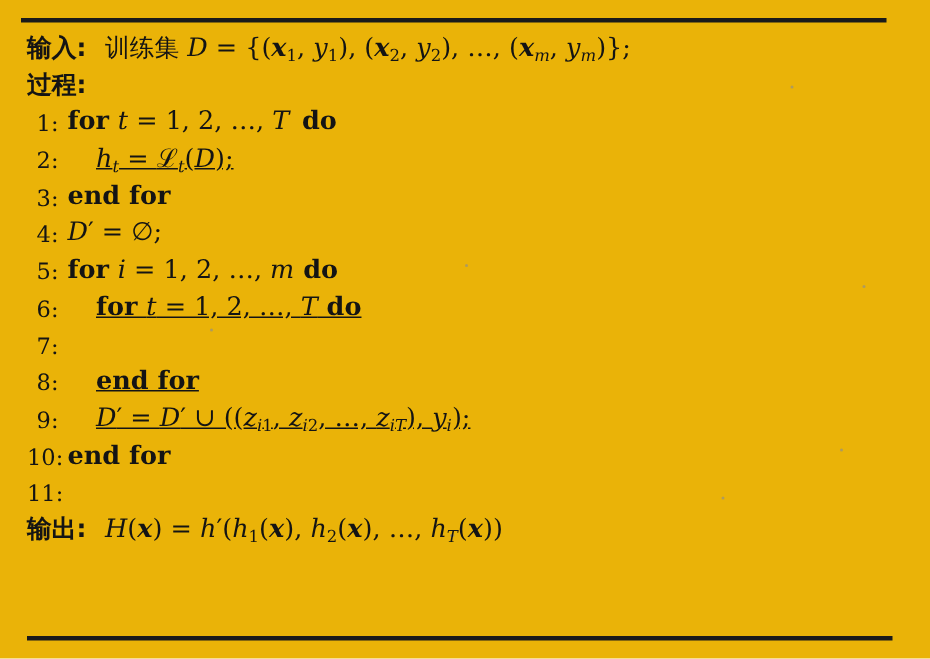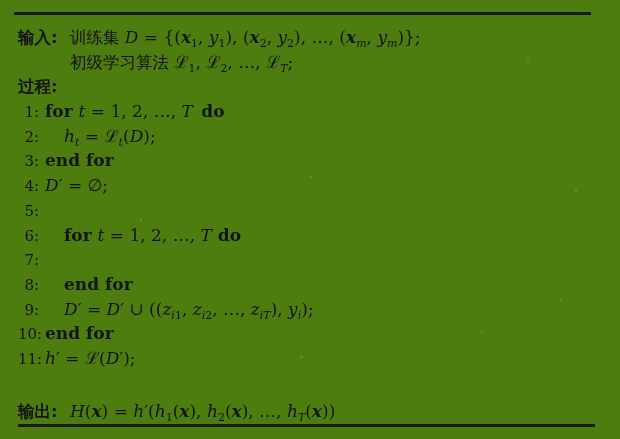--- a/index.html
+++ b/index.html
@@ -1,35 +1,35 @@
 <!DOCTYPE html>
 <html><head>
 <meta charset="utf-8">
 <style>
   html,body{margin:0;padding:0;background:#ffffff;}
   .paper{
     position:relative;width:620px;height:439px;overflow:hidden;
-    background:#4d7c0f;color:#141414;
+    background:#eab308;color:#141414;
     font-family:"DejaVu Serif","Liberation Serif",serif;
-    font-size:17px;line-height:33px;
+    font-size:17px;line-height:22px;
   }
   .rule{position:absolute;background:#1a1a1a;}
   .rule-top{left:14px;top:12px;width:577px;height:3px;}
   .rule-bottom{left:18px;top:424px;width:577px;height:3px;}
   .content{position:absolute;left:18px;top:21px;width:590px;}
   .hdr-line{height:24.7px;white-space:nowrap;}
   .hdr-cont{padding-left:52px;}
   .proc-line{height:24.7px;white-space:nowrap;}
   .step{display:flex;height:24.7px;white-space:nowrap;}
   .step-num{width:21px;min-width:21px;text-align:right;margin-right:6px;
             font-size:15px;padding-top:1px;}
   .step-body{white-space:nowrap;}
-  .ind-1{padding-left:19px;}
+  .ind-1{padding-left:19px;text-decoration:underline;}
   .ind-2{padding-left:37px;}
-  .out-line{white-space:nowrap;margin-top:28px;}
+  .out-line{white-space:nowrap;}
   
   .sg-lbl{font-weight:700;display:inline-block;width:52px;font-size:16.5px;
           font-family:"DejaVu Sans","Liberation Sans",sans-serif;}
   .proc-line .sg-lbl{width:auto;}
   .sg-cn{font-family:"DejaVu Serif","Liberation Serif",serif;font-size:16.5px;}
   .sg-rm{font-style:normal;}
   .sg-it{font-style:italic;}
   .sg-bf{font-weight:700;text-align:center;}
   .sg-bfit{font-weight:700;font-style:italic;}
   .sg-frak{font-style:normal;}
@@ -56,21 +56,20 @@
   <div class="speck"></div>
   <div class="speck"></div>
   <div class="speck"></div>
   <div class="speck"></div>
 
   <div class="rule rule-top"></div>
 
   <div class="content">
     <div id="input-block">
         <div class="hdr-line"><span class="sg-lbl">输入:</span><span class="sg-cn">训练集 </span><span class="sg-it">D</span><span class="sg-rm"> = {(</span><span class="sg-bfit">x</span><span class="sg-sub">1</span><span class="sg-rm">, </span><span class="sg-it">y</span><span class="sg-sub">1</span><span class="sg-rm">), (</span><span class="sg-bfit">x</span><span class="sg-sub">2</span><span class="sg-rm">, </span><span class="sg-it">y</span><span class="sg-sub">2</span><span class="sg-rm">), …, (</span><span class="sg-bfit">x</span><span class="sg-subit">m</span><span class="sg-rm">, </span><span class="sg-it">y</span><span class="sg-subit">m</span><span class="sg-rm">)};</span></div>
-        <div class="hdr-line hdr-cont"><span class="sg-cn">初级学习算法 </span><span class="sg-frak">ℒ</span><span class="sg-sub">1</span><span class="sg-rm">, </span><span class="sg-frak">ℒ</span><span class="sg-sub">2</span><span class="sg-rm">, …, </span><span class="sg-frak">ℒ</span><span class="sg-subit">T</span><span class="sg-rm">;</span></div>
       </div>
     <div class="proc-line">
       <span class="sg-lbl">过程:</span>
     </div>
     <div id="steps">
         <div class="step">
           <span class="step-num">1:</span>
           <span class="step-body"><span class="sg-bf">for </span><span class="sg-it">t</span><span class="sg-rm"> = 1, 2, …, </span><span class="sg-it">T</span><span class="sg-bf"> do</span></span>
         </div>
         <div class="step">
@@ -80,20 +79,21 @@
         <div class="step">
           <span class="step-num">3:</span>
           <span class="step-body"><span class="sg-bf">end for</span></span>
         </div>
         <div class="step">
           <span class="step-num">4:</span>
           <span class="step-body"><span class="sg-it">D</span><span class="sg-rm">′ = ∅;</span></span>
         </div>
         <div class="step">
           <span class="step-num">5:</span>
+          <span class="step-body"><span class="sg-bf">for </span><span class="sg-it">i</span><span class="sg-rm"> = 1, 2, …, </span><span class="sg-it">m</span><span class="sg-bf"> do</span></span>
         </div>
         <div class="step">
           <span class="step-num">6:</span>
           <span class="step-body ind-1"><span class="sg-bf">for </span><span class="sg-it">t</span><span class="sg-rm"> = 1, 2, …, </span><span class="sg-it">T</span><span class="sg-bf"> do</span></span>
         </div>
         <div class="step">
           <span class="step-num">7:</span>
         </div>
         <div class="step">
           <span class="step-num">8:</span>
@@ -102,20 +102,19 @@
         <div class="step">
           <span class="step-num">9:</span>
           <span class="step-body ind-1"><span class="sg-it">D</span><span class="sg-rm">′ = </span><span class="sg-it">D</span><span class="sg-rm">′ ∪ ((</span><span class="sg-it">z</span><span class="sg-subit">i</span><span class="sg-sub">1</span><span class="sg-rm">, </span><span class="sg-it">z</span><span class="sg-subit">i</span><span class="sg-sub">2</span><span class="sg-rm">, …, </span><span class="sg-it">z</span><span class="sg-subit">iT</span><span class="sg-rm">), </span><span class="sg-it">y</span><span class="sg-subit">i</span><span class="sg-rm">);</span></span>
         </div>
         <div class="step">
           <span class="step-num">10:</span>
           <span class="step-body"><span class="sg-bf">end for</span></span>
         </div>
         <div class="step">
           <span class="step-num">11:</span>
-          <span class="step-body"><span class="sg-it">h</span><span class="sg-rm">′ = </span><span class="sg-frak">ℒ</span><span class="sg-rm">(</span><span class="sg-it">D</span><span class="sg-rm">′);</span></span>
         </div>
       </div>
     <div class="out-line" id="output-line"><span class="sg-lbl">输出:</span><span class="sg-it">H</span><span class="sg-rm">(</span><span class="sg-bfit">x</span><span class="sg-rm">) = </span><span class="sg-it">h</span><span class="sg-rm">′(</span><span class="sg-it">h</span><span class="sg-sub">1</span><span class="sg-rm">(</span><span class="sg-bfit">x</span><span class="sg-rm">), </span><span class="sg-it">h</span><span class="sg-sub">2</span><span class="sg-rm">(</span><span class="sg-bfit">x</span><span class="sg-rm">), …, </span><span class="sg-it">h</span><span class="sg-subit">T</span><span class="sg-rm">(</span><span class="sg-bfit">x</span><span class="sg-rm">))</span></div>
   </div>
 
   <div class="rule rule-bottom"></div>
 </div>
 
 </body></html>

